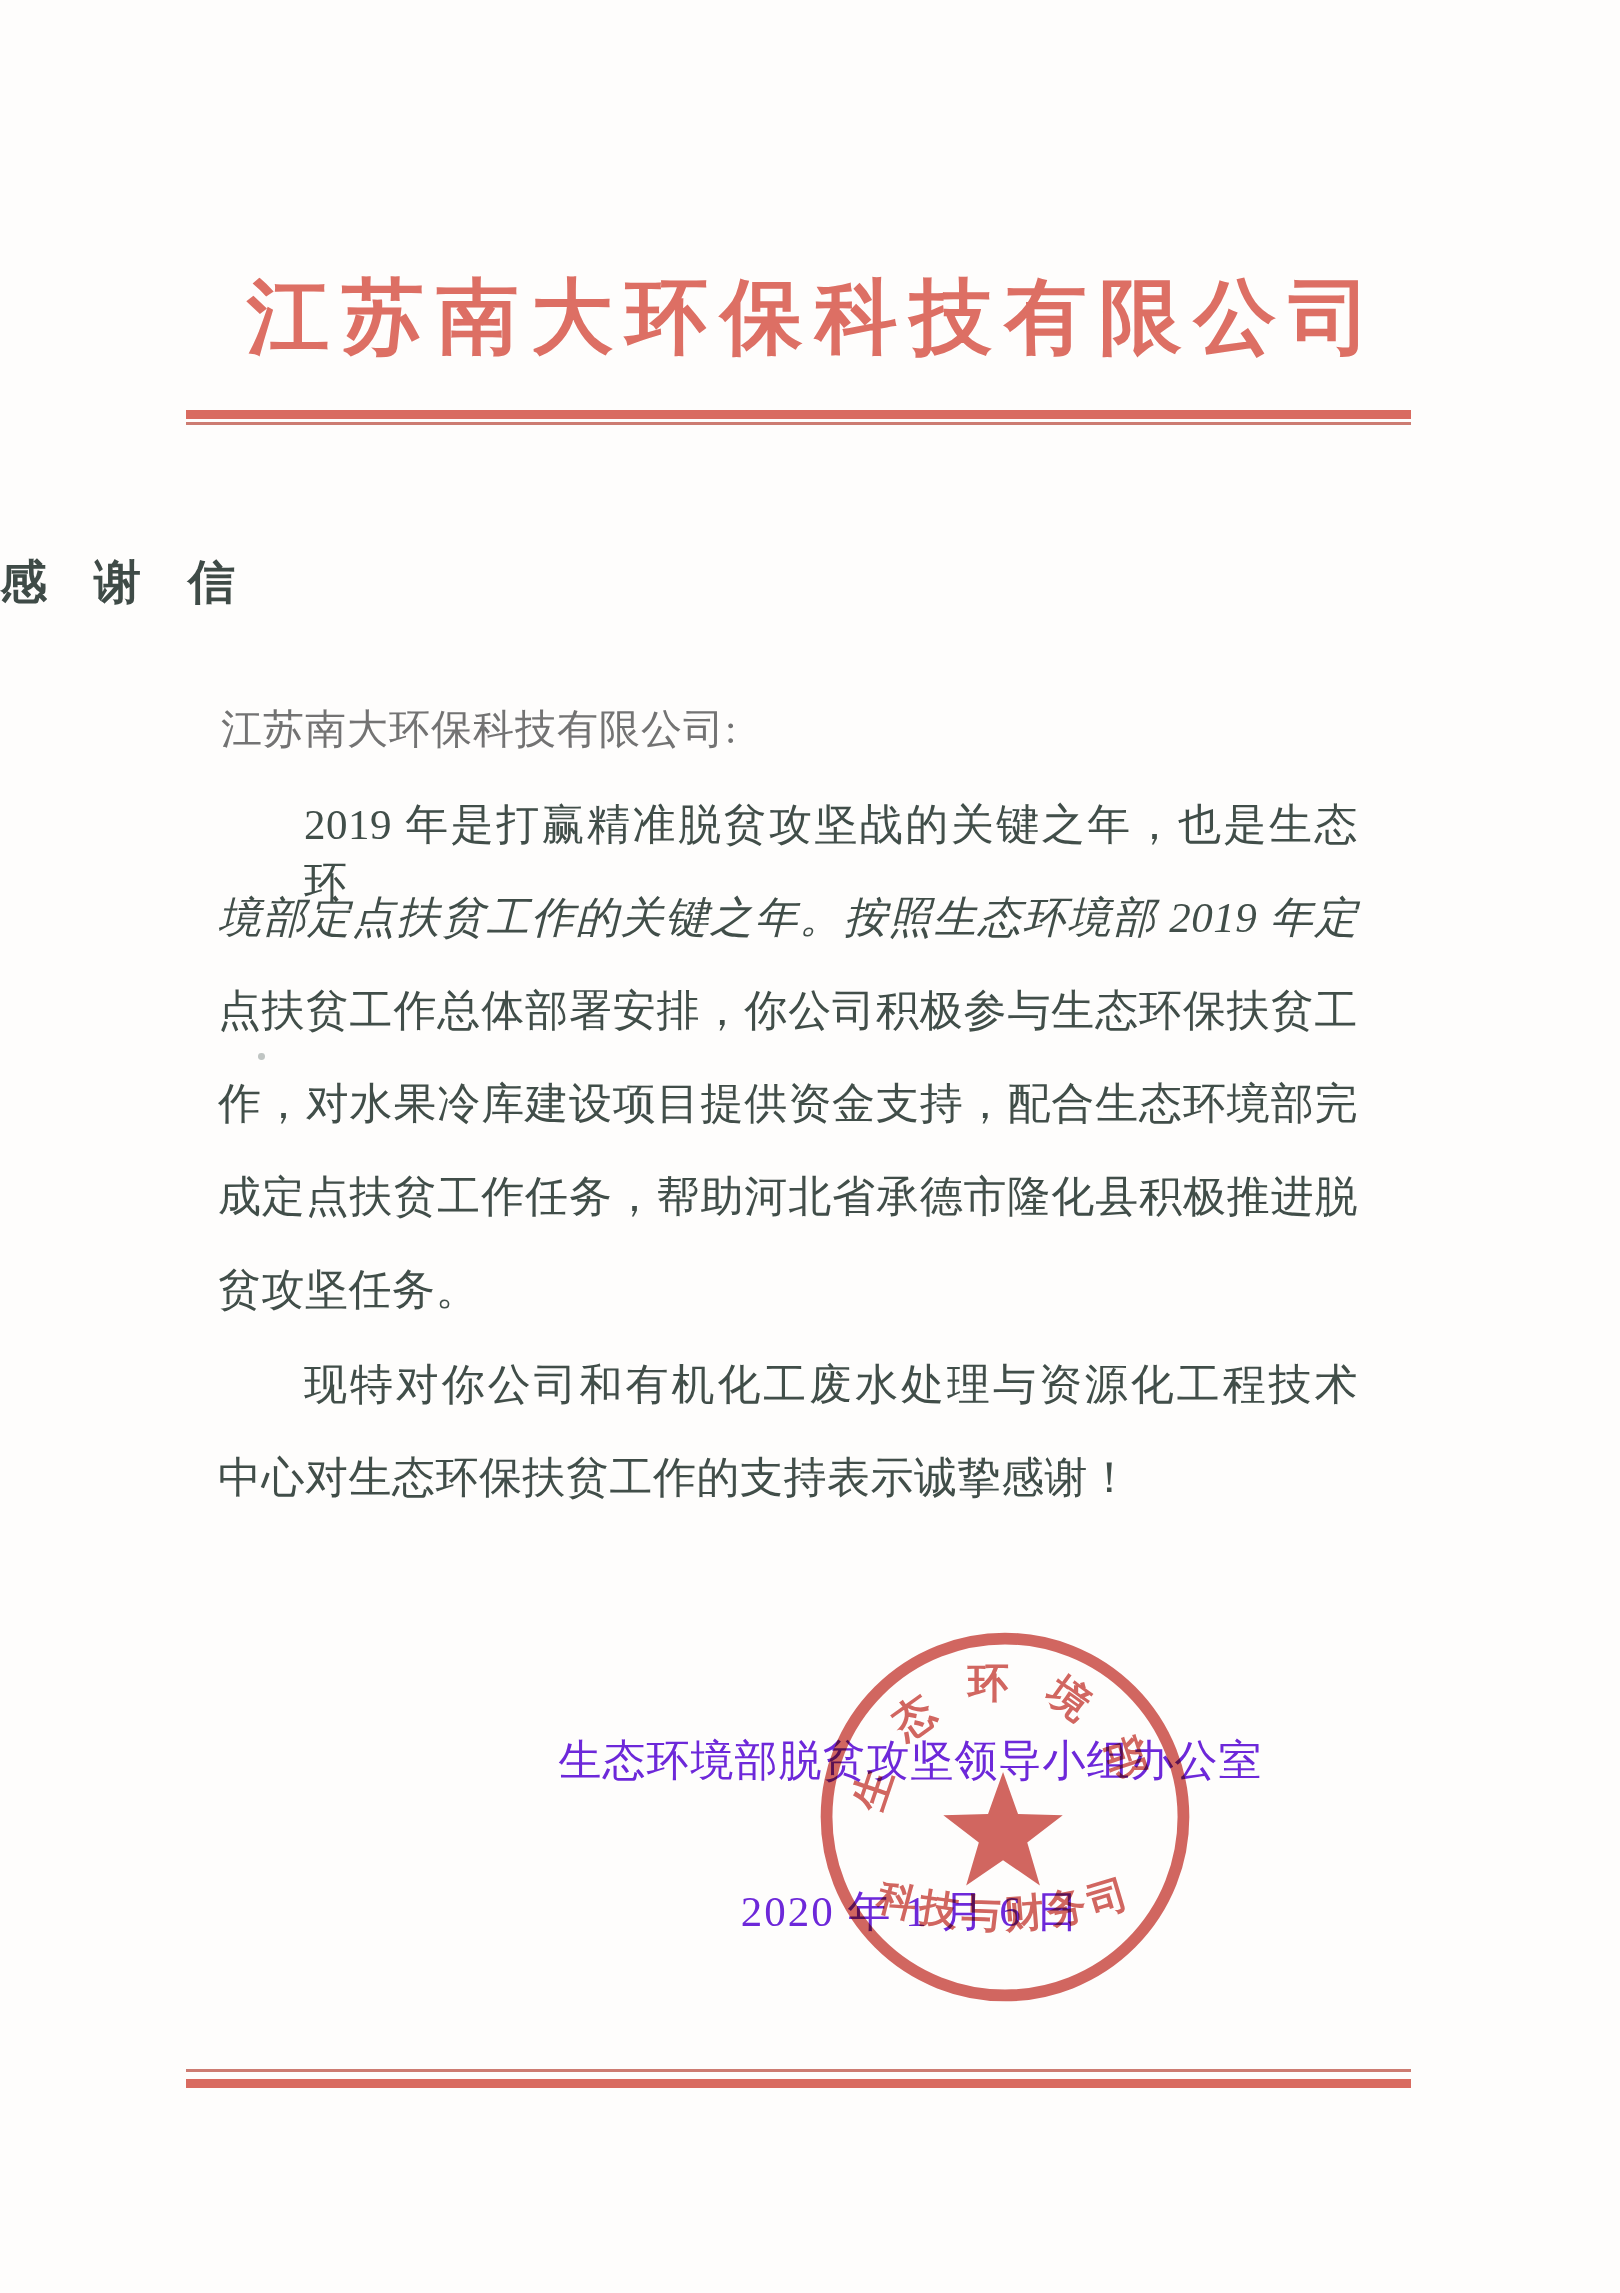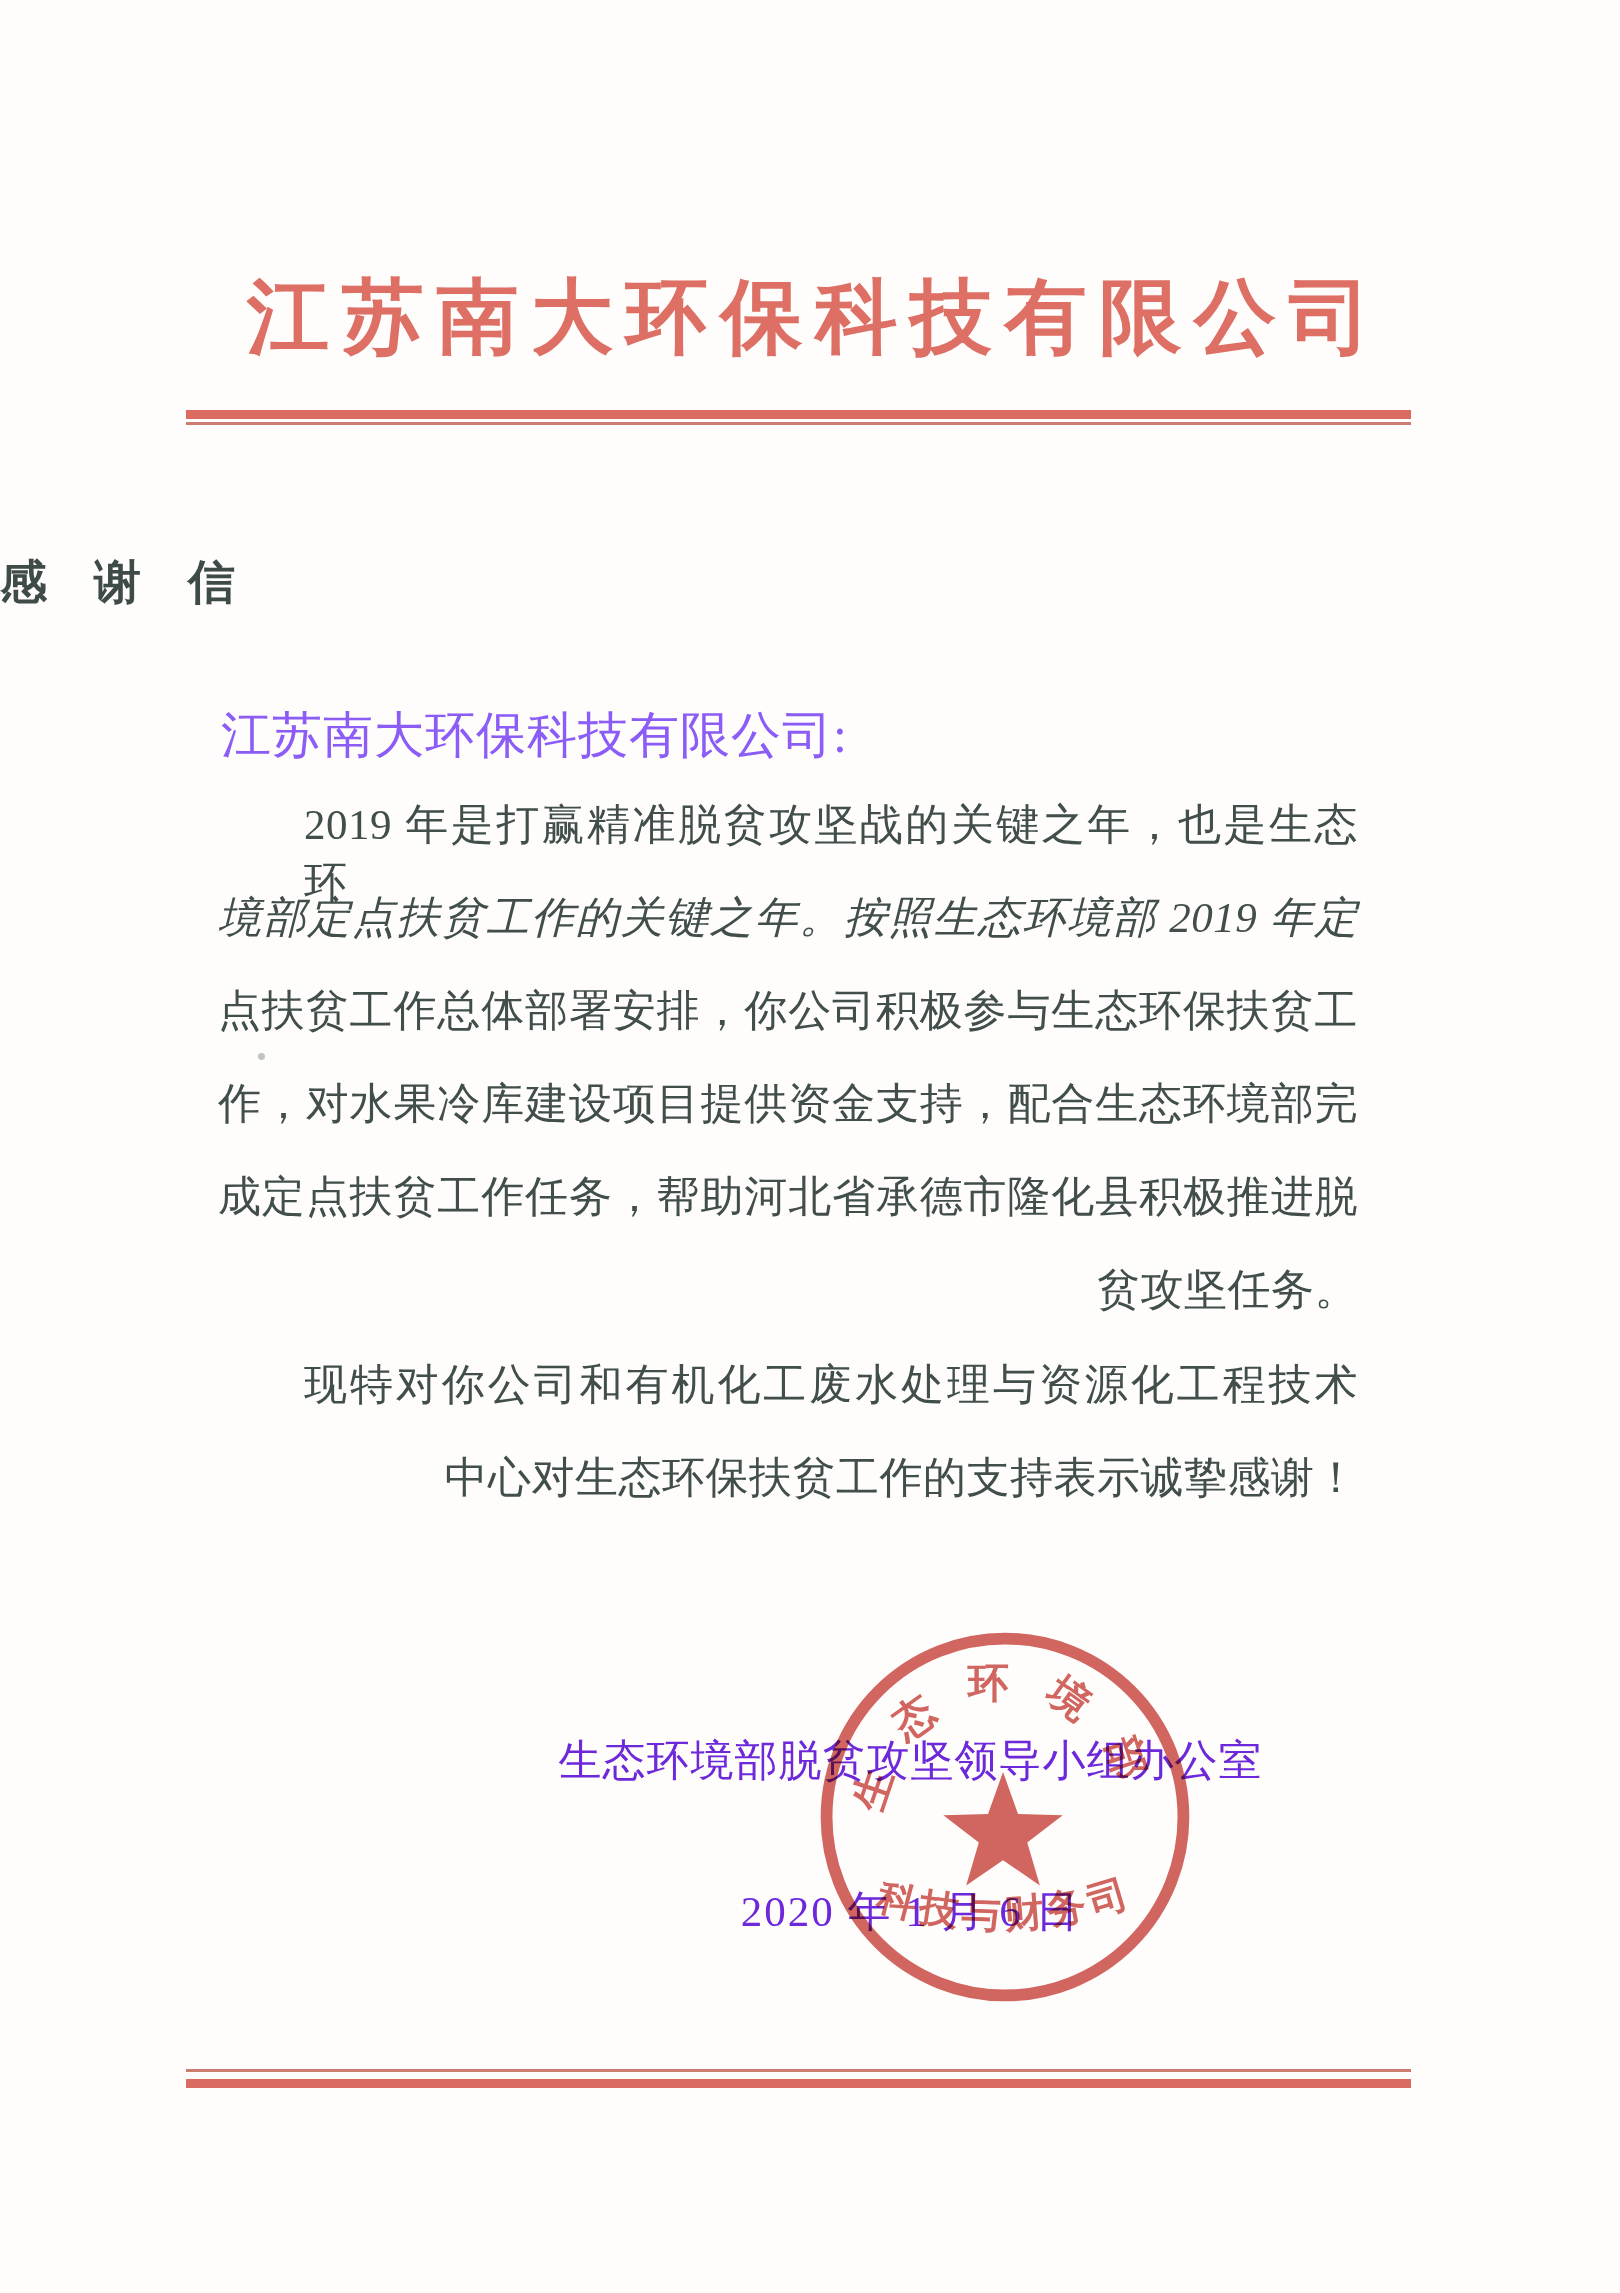--- a/index.html
+++ b/index.html
@@ -30,30 +30,29 @@
     position:absolute;top:551px;left:0;width:1539px;
     text-align:left;
     font-size:47px;font-weight:600;
     letter-spacing:17.6px;
     color:#3f4b47;
     white-space:pre;
   }
   
   .salutation{
     position:absolute;top:702px;left:221px;
-    font-size:50px;color:#8b5cf6;
+    font-size:41px;color:#737373;
     letter-spacing:1px;white-space:nowrap;
   }
   .body-line{
     position:absolute;left:218px;width:1140px;height:61px;
     box-sizing:border-box;
     font-size:43px;color:#414e49;
     letter-spacing:0.5px;
     white-space:nowrap;
-    text-align:right;
   }
   .just{
     white-space:normal;
     text-align:justify;
     text-align-last:justify;
     text-justify:inter-character;
   }
   .ind{padding-left:86px;}
   .bl-0{top:796px;}
   .bl-1{top:889px;font-style:italic;}

